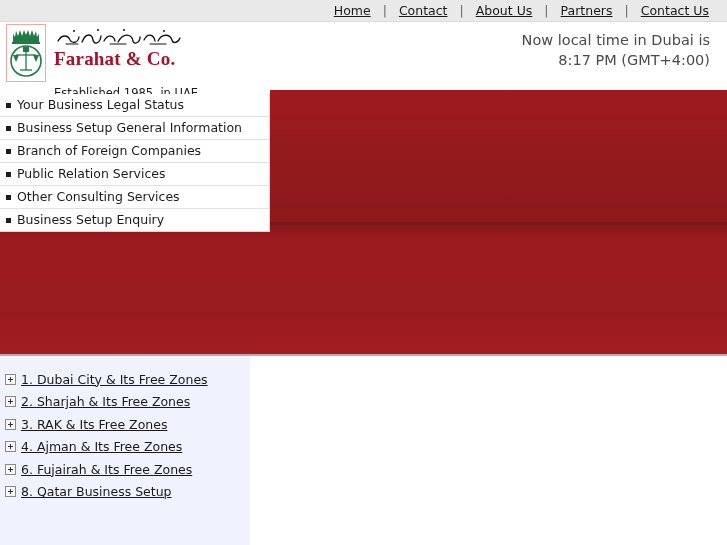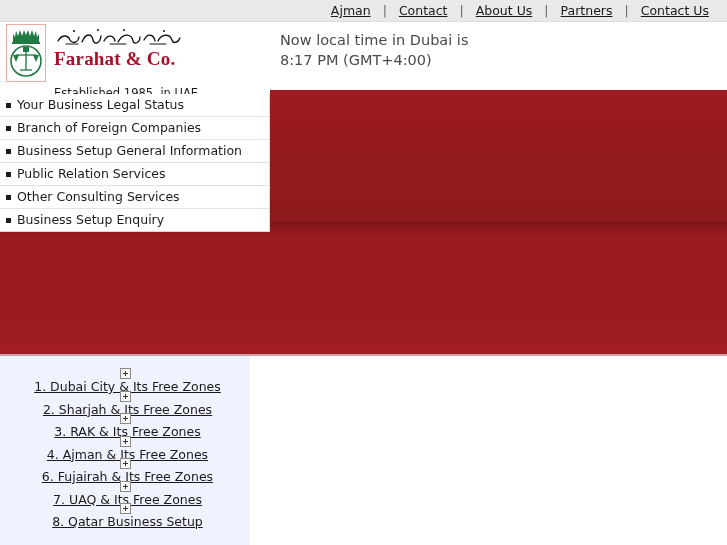--- a/index.html
+++ b/index.html
@@ -93,21 +93,21 @@
   .brand-sub {
     font-size: 11.5px;
     color: #1a1a1a;
     line-height: 14px;
     margin-top: 17px;
   }
   .clock {
     position: absolute;
     left: 280px; top: 8px;
     width: 430px;
-    text-align: left;
+    text-align: right;
     color: #4a4a4a;
     font-size: 14.5px;
     line-height: 20px;
   }
 
   
   .banner-right {
     position: absolute;
     left: 270px; top: 90px;
     width: 457px; height: 132px;
@@ -171,21 +171,20 @@
     box-sizing: border-box;
     padding-top: 12px;
   }
   .tree-item {
     height: 22.5px;
     display: flex;
     align-items: center;
     padding-left: 5px;
     font-size: 12.5px;
     white-space: nowrap;
-    flex-direction: column;
   }
   .expander {
     width: 11px; height: 11px;
     border: 1px solid #8a8a8a;
     background: #f7f7f7;
     box-sizing: border-box;
     position: relative;
     margin-right: 5px;
     flex: 0 0 auto;
   }
@@ -216,21 +215,21 @@
     background: #ffffff;
   }
 </style>
 </head>
 <body>
 
 <div class="page">
 
   <div class="topbar">
     <div class="topnav">
-      <a href="#">Ajman</a>
+      <a href="#">Home</a>
       <span class="sep">|</span>
       <a href="#">Contact</a>
       <span class="sep">|</span>
       <a href="#">About Us</a>
       <span class="sep">|</span>
       <a href="#">Partners</a>
       <span class="sep">|</span>
       <a href="#">Contact Us</a>
     </div>
   </div>
@@ -289,28 +288,28 @@
   <div class="banner-seam"></div>
   <div class="banner-bottom-edge"></div>
 
   <div class="menu">
     <div class="menu-item">
       <span class="bullet"></span>
       <span>Your Business Legal Status</span>
     </div>
     <div class="menu-item">
       <span class="bullet"></span>
+      <span>Business Setup General Information</span>
+    </div>
+    <div class="menu-item">
+      <span class="bullet"></span>
       <span>Branch of Foreign Companies</span>
     </div>
     <div class="menu-item">
       <span class="bullet"></span>
-      <span>Business Setup General Information</span>
-    </div>
-    <div class="menu-item">
-      <span class="bullet"></span>
       <span>Public Relation Services</span>
     </div>
     <div class="menu-item">
       <span class="bullet"></span>
       <span>Other Consulting Services</span>
     </div>
     <div class="menu-item">
       <span class="bullet"></span>
       <span>Business Setup Enquiry</span>
     </div>
@@ -332,23 +331,19 @@
     <div class="tree-item">
       <span class="expander"></span>
       <a href="#">4. Ajman &amp; Its Free Zones</a>
     </div>
     <div class="tree-item">
       <span class="expander"></span>
       <a href="#">6. Fujairah &amp; Its Free Zones</a>
     </div>
     <div class="tree-item">
       <span class="expander"></span>
-      <a href="#">7. UAQ &amp; Its Free Zones</a>
-    </div>
-    <div class="tree-item">
-      <span class="expander"></span>
       <a href="#">8. Qatar Business Setup</a>
     </div>
   </div>
 
   <div class="content"></div>
 
 </div>
 
 </body></html>

